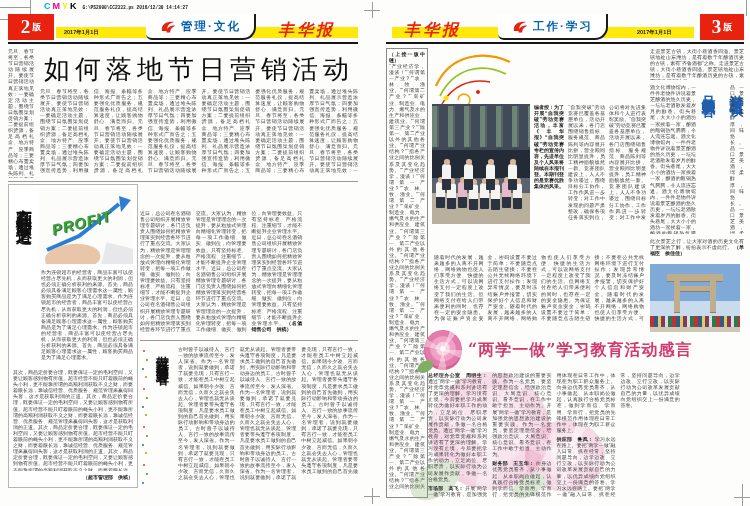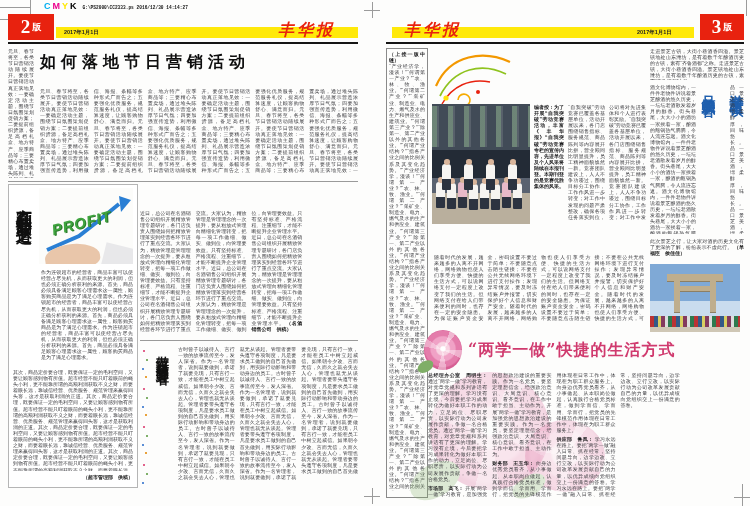--- a/index.html
+++ b/index.html
@@ -19,21 +19,21 @@
   .datetxt{font-size:5.5px;font-weight:bold;color:#222;}
   .notch{background:#fff;border-right:2px solid #1b1b1b;border-bottom:2px solid #1b1b1b;
          border-bottom-right-radius:13px;border-bottom-left-radius:6px;
          display:flex;align-items:center;justify-content:center;gap:4px;}
   .sectxt{color:#0061b1;font-weight:bold;font-size:11.5px;letter-spacing:2px;}
   .masthead{color:#e8220f;font-weight:bold;font-size:16px;letter-spacing:3px;
             font-family:"DejaVu Serif",serif;font-style:italic;}
   .rule{background:#151515;}
   .hairline{background:#9a9a9a;}
   
-  .h-main{font-size:16px;font-weight:700;letter-spacing:5px;color:#0e0e0e;}
+  .h-main{font-size:26px;font-weight:400;letter-spacing:5px;text-align:center;color:#0e0e0e;}
   .h-mid{font-size:15.5px;font-weight:900;letter-spacing:4px;text-align:center;color:#0e0e0e;}
   .h-labor{font-size:19px;font-weight:900;letter-spacing:2px;text-align:center;color:#0e0e0e;}
   .h-pay{font-size:14.5px;font-weight:900;letter-spacing:5px;text-align:center;color:#141414;}
   .h-study{font-size:16px;font-weight:bold;letter-spacing:1px;color:#d03a6e;
            font-family:"DejaVu Serif",serif;}
   .vert{writing-mode:vertical-rl;text-orientation:upright;}
   .vt-profit{font-size:16px;font-weight:bold;color:#101010;font-family:"DejaVu Serif",serif;
              letter-spacing:3px;}
   .vt-leader{font-size:13px;font-weight:900;color:#101010;letter-spacing:2px;}
   .vt-town{font-size:14px;font-weight:900;color:#1f5fae;letter-spacing:2px;}
@@ -115,20 +115,27 @@
   </div>
 
   <div class="abs" style="left:0;top:0;width:375px;height:506px;">
 
     <div class="abs ybar" style="left:56px;top:27px;width:302px;height:11px;"></div>
     <div class="abs edbox" style="left:8px;top:14px;width:46px;height:26px;">
       <span class="ednum">2</span>
       <span class="edsuf">版</span>
     </div>
     <div class="abs datetxt" style="left:64px;top:29px;">2017年1月1日</div>
+    <div class="abs notch" style="left:146px;top:14px;width:108px;height:24px;">
+      <svg width="18" height="15" viewBox="0 0 24 20">
+        <path d="M4,16 C2,8 10,2 20,4 C12,6 10,10 12,16 Z" fill="#e8220f"></path>
+        <path d="M10,18 C10,11 16,8 22,9 C16,12 15,14 15,18 Z" fill="#e8220f"></path>
+      </svg>
+      <span class="sectxt">管理·文化</span>
+    </div>
     <div class="abs masthead" style="left:278px;top:20px;">丰华报</div>
     <div class="abs rule" style="left:8px;top:42px;width:350px;height:1.6px;"></div>
 
     <div class="abs t" style="left:8px;top:48px;width:26px;height:130px;">元旦、春节将至，各类节日营销活动陆续展开。要使节日营销活动真正落地见效：一要确定活动主题，围绕节日氛围策划促销方案；二要提前组织货源，备足高档礼盒、地方特产、应季商品等；三要精心布置卖场，通过堆头陈列、礼品展示营造浓厚节日气氛；四要加强宣传造势，利用微信、海报、条幅等多种形式广而告之；五要强化优质服务，规范服务礼仪，提高结算速度，让顾客购物舒心、满意而归。</div>
     <div class="abs h-main" style="left:40px;top:52px;width:318px;">如何落地节日营销活动</div>
     <div class="abs t cols6" style="left:40px;top:88px;width:318px;height:90px;">
       <span>元旦、春节将至，各类节日营销活动陆续展开。要使节日营销活动真正落地见效：一要确定活动主题，围绕节日氛围策划促销方案；二要提前组织货源，备足高档礼盒、地方特产、应季商品等；三要精心布置卖场，通过堆头陈列、礼品展示营造浓厚节日气氛；四要加强宣传造势，利用微信、海报、条幅等多种形式广而告之；五要强化优质服务，规范服务礼仪，提高结算速度，让顾客购物舒心、满意而归。元旦、春节将至，各类节日营销活动陆续展开。要使节日营销活动真正落地见效：一要确定活动主题，围绕节日氛围策划促销方案；二要提前组织货源，备足高档礼盒、地方特产、应季商品等；三要精心布置卖场，通过堆头陈列、礼品展示营造浓厚节日气氛；四要加强宣传造势，利用微信、海报、条幅等多种形式广而告之；五要强化优质服务，规范服务礼仪，提高结算速度，让顾客购物舒心、满意而归。元旦、春节将至，各类节日营销活动陆续展开。要使节日营销活动真正落地见效：一要确定活动主题，围绕节日氛围策划促销方案；二要提前组织货源，备足高档礼盒、地方特产、应季商品等；三要精心布置卖场，通过堆头陈列、礼品展示营造浓厚节日气氛；四要加强宣传造势，利用微信、海报、条幅等多种形式广而告之；五要强化优质服务，规范服务礼仪，提高结算速度，让顾客购物舒心、满意而归。元旦、春节将至，各类节日营销活动陆续展开。要使节日营销活动真正落地见效：一要确定活动主题，围绕节日氛围策划促销方案；二要提前组织货源，备足高档礼盒、地方特产、应季商品等；三要精心布置卖场，通过堆头陈列、礼品展示营造浓厚节日气氛；四要加强宣传造势，利用微信、海报、条幅等多种形式广而告之；五要强化优质服务，规范服务礼仪，提高结算速度，让顾客购物舒心、满意而归。元旦、春节将至，各类节日营销活动陆续展开。要使节日营销活动真正落地见效：一要确定活动主题，围绕节日氛围策划促销方案；二要提前组织货源，备足高档礼盒、地方特产、应季商品等；三要精心布置卖场，通过堆头陈列、礼品展示营造浓厚节日气氛；四要加强宣传造势，利用微信、海报、条幅等多种形式广而告之；五要强化优质服务，规范服务礼仪，提高结算速度，让顾客购物舒心、满意而归。</span>
       
     </div>
     <div class="abs hairline" style="left:8px;top:181px;width:350px;height:0.7px;"></div>
@@ -157,20 +164,27 @@
 
     <div class="abs floral" style="left:140px;top:346px;width:10px;height:140px;"></div>
     <div class="abs vert vt-leader" style="left:153px;top:346px;height:140px;">做言行一致的管理者</div>
     <div class="abs t cols3" style="left:178px;top:346px;width:180px;height:140px;">古时曾子以诚待人、言行一致的故事流传至今，发人深省。作为一名管理者，说到就要做到，承诺了就要兑现，只有言行一致，才能在员工中树立起威信。如果朝令夕改、言而无信，久而久之就会失去人心，管理也就无从谈起。管理者要带头遵守各项制度，凡是要求员工做到的自己首先做到，用实际行动影响和带动身边的员工。古时曾子以诚待人、言行一致的故事流传至今，发人深省。作为一名管理者，说到就要做到，承诺了就要兑现，只有言行一致，才能在员工中树立起威信。如果朝令夕改、言而无信，久而久之就会失去人心，管理也就无从谈起。管理者要带头遵守各项制度，凡是要求员工做到的自己首先做到，用实际行动影响和带动身边的员工。古时曾子以诚待人、言行一致的故事流传至今，发人深省。作为一名管理者，说到就要做到，承诺了就要兑现，只有言行一致，才能在员工中树立起威信。如果朝令夕改、言而无信，久而久之就会失去人心，管理也就无从谈起。管理者要带头遵守各项制度，凡是要求员工做到的自己首先做到，用实际行动影响和带动身边的员工。古时曾子以诚待人、言行一致的故事流传至今，发人深省。作为一名管理者，说到就要做到，承诺了就要兑现，只有言行一致，才能在员工中树立起威信。如果朝令夕改、言而无信，久而久之就会失去人心，管理也就无从谈起。管理者要带头遵守各项制度，凡是要求员工做到的自己首先做到，用实际行动影响和带动身边的员工。古时曾子以诚待人、言行一致的故事流传至今，发人深省。作为一名管理者，说到就要做到，承诺了就要兑现，只有言行一致，才能在员工中树立起威信。如果朝令夕改、言而无信，久而久之就会失去人心，管理也就无从谈起。管理者要带头遵守各项制度，凡是要求员工做到的自己首先做到，用实际行动影响和带动身边的员工。</div>
   </div>
 
   <div class="abs" style="left:375px;top:0;width:375px;height:506px;">
 
     <div class="abs ybar" style="left:17px;top:27px;width:302px;height:11px;"></div>
     <div class="abs masthead" style="left:29px;top:20px;">丰华报</div>
+    <div class="abs notch" style="left:123px;top:14px;width:108px;height:24px;">
+      <svg width="18" height="15" viewBox="0 0 24 20">
+        <path d="M4,16 C2,8 10,2 20,4 C12,6 10,10 12,16 Z" fill="#e8220f"></path>
+        <path d="M10,18 C10,11 16,8 22,9 C16,12 15,14 15,18 Z" fill="#e8220f"></path>
+      </svg>
+      <span class="sectxt">工作·学习</span>
+    </div>
     <div class="abs datetxt" style="left:262px;top:29px;">2017年1月1日</div>
     <div class="abs edbox" style="left:325px;top:14px;width:44px;height:26px;">
       <span class="ednum">3</span>
       <span class="edsuf">版</span>
     </div>
     <div class="abs rule" style="left:11px;top:42px;width:358px;height:1.6px;"></div>
 
     <div class="abs boxed" style="left:11px;top:48px;width:42px;height:450px;padding:2px;box-sizing:border-box;">
       <div class="t tb" style="height:12px;">（上接一版中缝）</div>
       <div class="t" style="height:428px;">“产业经济学，漫谈！”“何谓第一产业？”“农、林、牧、渔业。”“何谓第二产业？”“采矿业、制造业、电力、燃气及水的生产和供应业、建筑业。”“何谓第三产业？”“除第一、第二产业以外的其他各业。”“何谓产业结构？”“指各产业之间的比例关系及其变化趋势。”“产业经济学，漫谈！”“何谓第一产业？”“农、林、牧、渔业。”“何谓第二产业？”“采矿业、制造业、电力、燃气及水的生产和供应业、建筑业。”“何谓第三产业？”“除第一、第二产业以外的其他各业。”“何谓产业结构？”“指各产业之间的比例关系及其变化趋势。”“产业经济学，漫谈！”“何谓第一产业？”“农、林、牧、渔业。”“何谓第二产业？”“采矿业、制造业、电力、燃气及水的生产和供应业、建筑业。”“何谓第三产业？”“除第一、第二产业以外的其他各业。”“何谓产业结构？”“指各产业之间的比例关系及其变化趋势。”“产业经济学，漫谈！”“何谓第一产业？”“农、林、牧、渔业。”“何谓第二产业？”“采矿业、制造业、电力、燃气及水的生产和供应业、建筑业。”“何谓第三产业？”“除第一、第二产业以外的其他各业。”“何谓产业结构？”“指各产业之间的比例关系及其变化趋势。”“产业经济学，漫谈！”“何谓第一产业？”“农、林、牧、渔业。”“何谓第二产业？”“采矿业、制造业、电力、燃气及水的生产和供应业、建筑业。”“何谓第三产业？”“除第一、第二产业以外的其他各业。”“何谓产业结构？”“指各产业之间的比例关系及其变化趋势。”</div>
@@ -218,21 +232,21 @@
       <div class="arch-beam" style="left:17px;top:10px;width:56px;height:7px;"></div>
       <div class="arch-beam" style="left:24px;top:22px;width:42px;height:5px;"></div>
       <div class="arch-beam" style="left:24px;top:14px;width:6px;height:34px;"></div>
       <div class="arch-beam" style="left:60px;top:14px;width:6px;height:34px;"></div>
       <div class="crowd"></div>
     </div>
 
     <div class="abs t colspay" style="left:59px;top:254px;width:210px;height:70px;">随着时代的发展，越来越多的人离不开网络，网络购物也使人们享受方便、快捷的生活方式，可以说网络支付一定程度上改变了我们的生活。但网络支付在给人们带来便利的同时，也存在一定的安全隐患。为保证账户资金安全，密码设置不要过于简单；不要随意点击陌生链接；不要在公共无线网络环境下进行支付操作；发现异常情况，要及时冻结账户并报警，切实保护好个人信息和财产安全。随着时代的发展，越来越多的人离不开网络，网络购物也使人们享受方便、快捷的生活方式，可以说网络支付一定程度上改变了我们的生活。但网络支付在给人们带来便利的同时，也存在一定的安全隐患。为保证账户资金安全，密码设置不要过于简单；不要随意点击陌生链接；不要在公共无线网络环境下进行支付操作；发现异常情况，要及时冻结账户并报警，切实保护好个人信息和财产安全。随着时代的发展，越来越多的人离不开网络，网络购物也使人们享受方便、快捷的生活方式，可以说网络支付一定程度上改变了我们的生活。但网络支付在给人们带来便利的同时，也存在一定的安全隐患。为保证账户资金安全，密码设置不要过于简单；不要随意点击陌生链接；不要在公共无线网络环境下进行支付操作；发现异常情况，要及时冻结账户并报警，切实保护好个人信息和财产安全。</div>
 
     <div class="abs rose" style="left:49px;top:330px;width:38px;height:40px;"></div>
-    <div class="abs h-study" style="left:93px;top:340px;width:276px;">“两学一做”快捷的生活方式</div>
+    <div class="abs h-study" style="left:93px;top:340px;width:276px;">“两学一做”学习教育活动感言</div>
     <div class="abs rose watermark" style="left:55px;top:372px;width:120px;height:118px;"></div>
     <div class="abs rose watermark" style="left:150px;top:420px;width:80px;height:72px;"></div>
     <div class="abs t cols5" style="left:53px;top:372px;width:316px;height:126px;">
       <p class="entry">
         <b class="tb">总经理办公室　周明生：</b>
         <span>通过“两学一做”学习教育，对党章党规和系列讲话有了更深的理解。学习没有止境，今后要把学习成果转化为做好本职工作的动力，立足岗位、尽职尽责，以实际行动为公司发展作贡献，争做一名合格党员。通过“两学一做”学习教育，对党章党规和系列讲话有了更深的理解。学习没有止境，今后要把学习成果转化为做好本职工作的动力，立足岗位、尽职尽责，以实际行动为公司发展作贡献，争做一名合格党员。</span>
       </p>
       <p class="entry">
         <b class="tb">市场部　高飞：</b>
         <span>开展“两学一做”学习教育，是加强党的思想政治建设的重要实践。作为一名党员，要坚定理想信念，增强政治意识、大局意识、核心意识、看齐意识，在工作中敢于担当、主动作为。开展“两学一做”学习教育，是加强党的思想政治建设的重要实践。作为一名党员，要坚定理想信念，增强政治意识、大局意识、核心意识、看齐意识，在工作中敢于担当、主动作为。</span>

